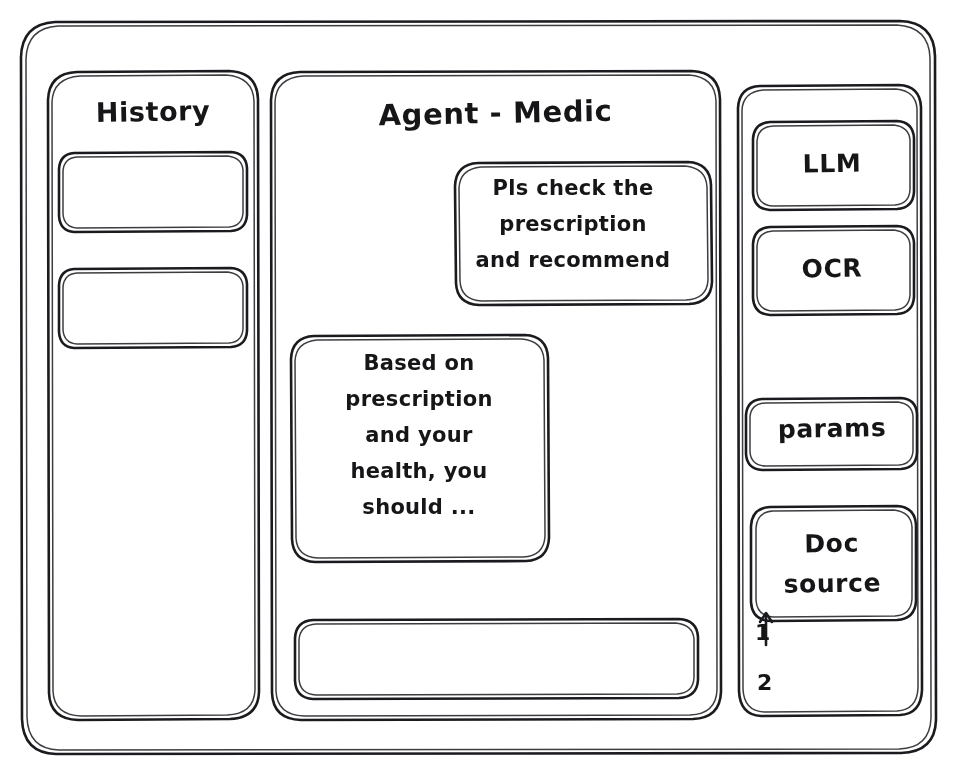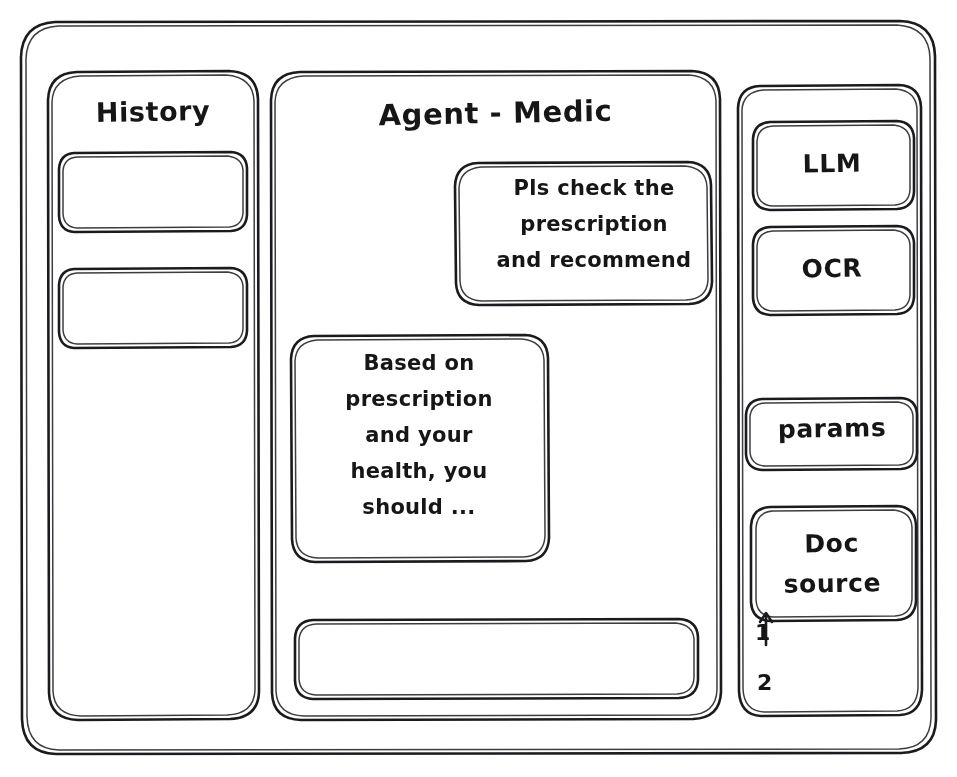--- a/index.html
+++ b/index.html
@@ -76,21 +76,21 @@
 
   .doc-num {
     font-size: 22px;
     font-weight: 700;
   }
 
   
   #history-title   { left: 47px;  top: 96px;  width: 212px; }
   #agent-title     { left: 272px; top: 96px;  width: 447px; font-size: 29px; }
 
-  #user-bubble-text  { left: 476px; top: 170px; width: 236px; }
+  #user-bubble-text  { left: 455px; top: 170px; width: 236px; }
   #agent-bubble-text { left: 290px; top: 345px; width: 258px; }
 
   #tool-llm-label    { left: 752px; top: 149px; width: 160px; }
   #tool-ocr-label    { left: 752px; top: 254px; width: 160px; }
   #tool-params-label { left: 749px; top: 414px; width: 166px; }
   #tool-doc-label    { left: 752px; top: 524px; width: 160px; }
 
   #doc-item-1 { left: 755px; top: 620px; }
   #doc-item-2 { left: 757px; top: 670px; }
 </style>

